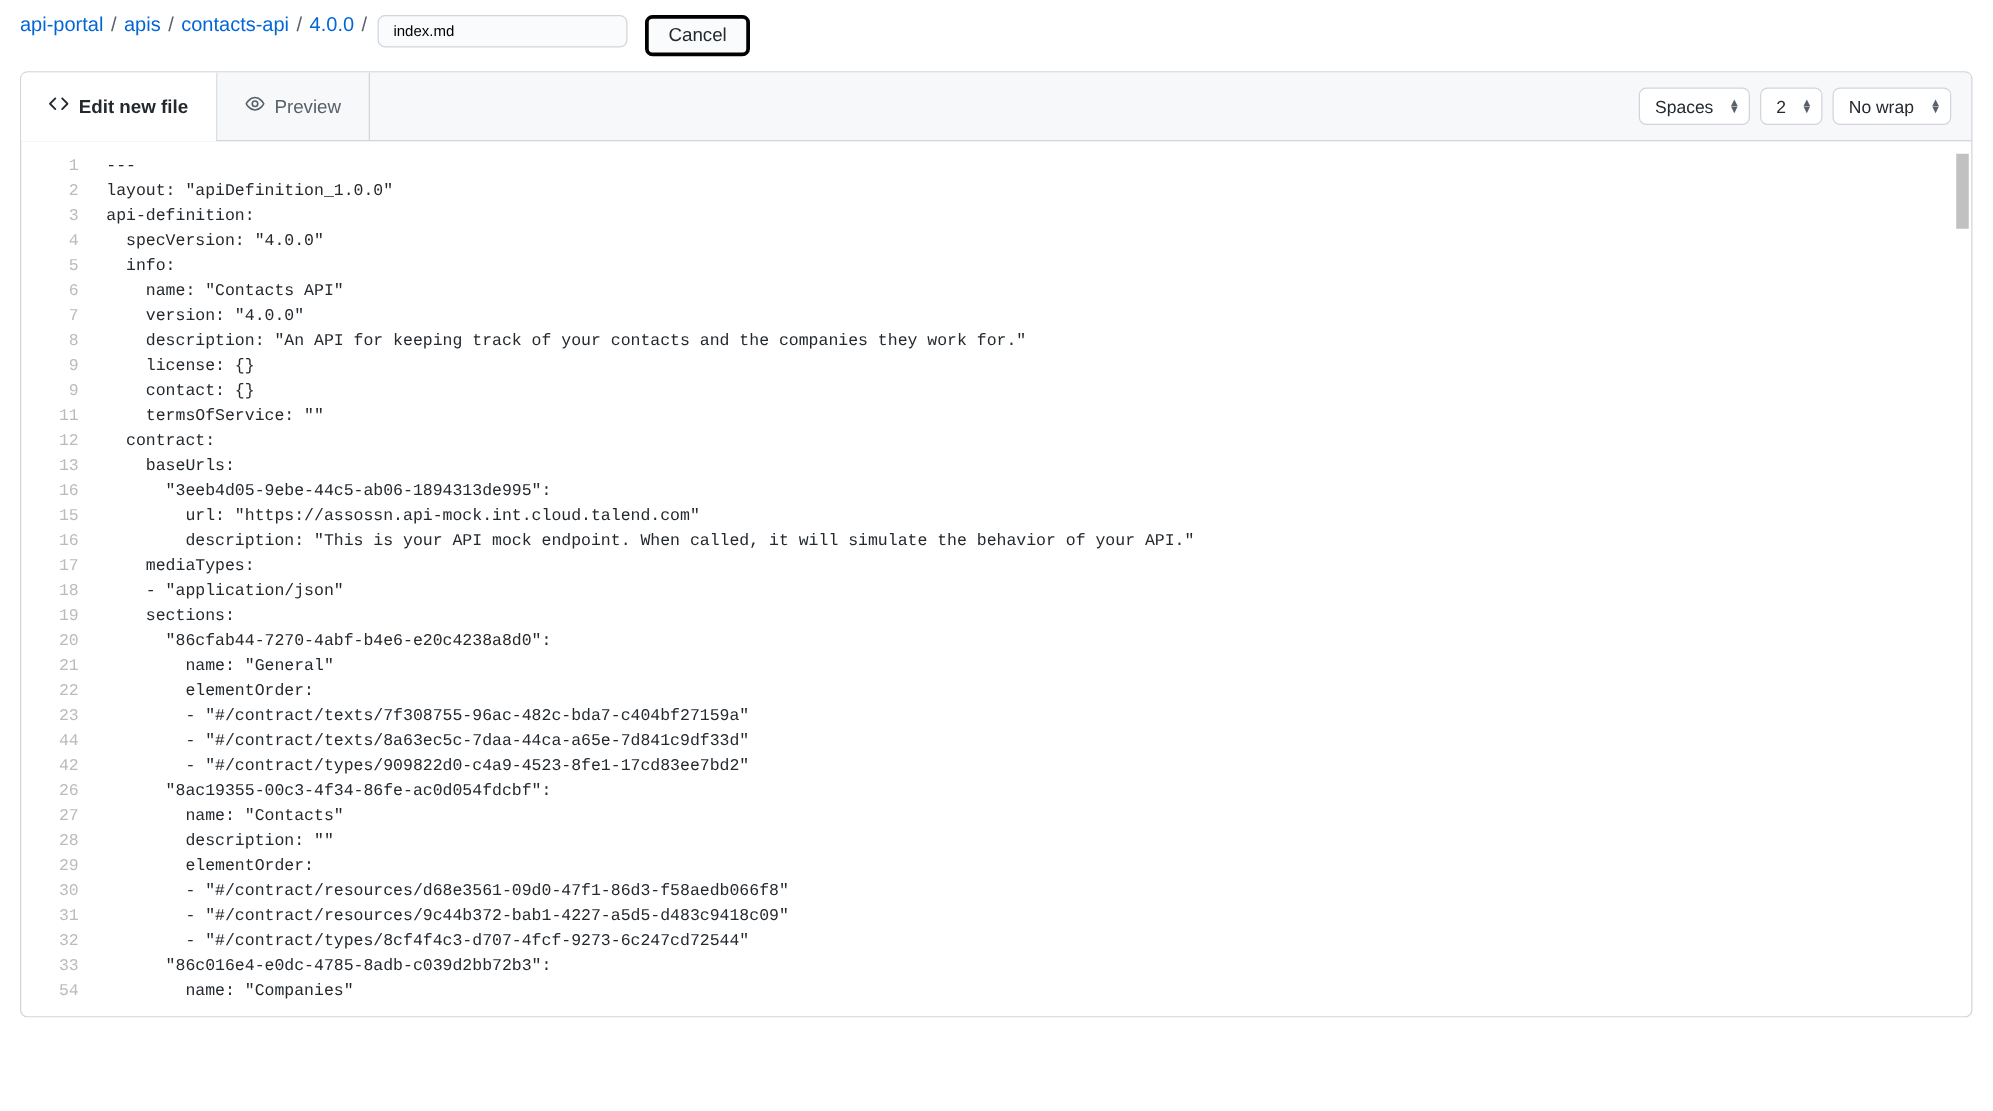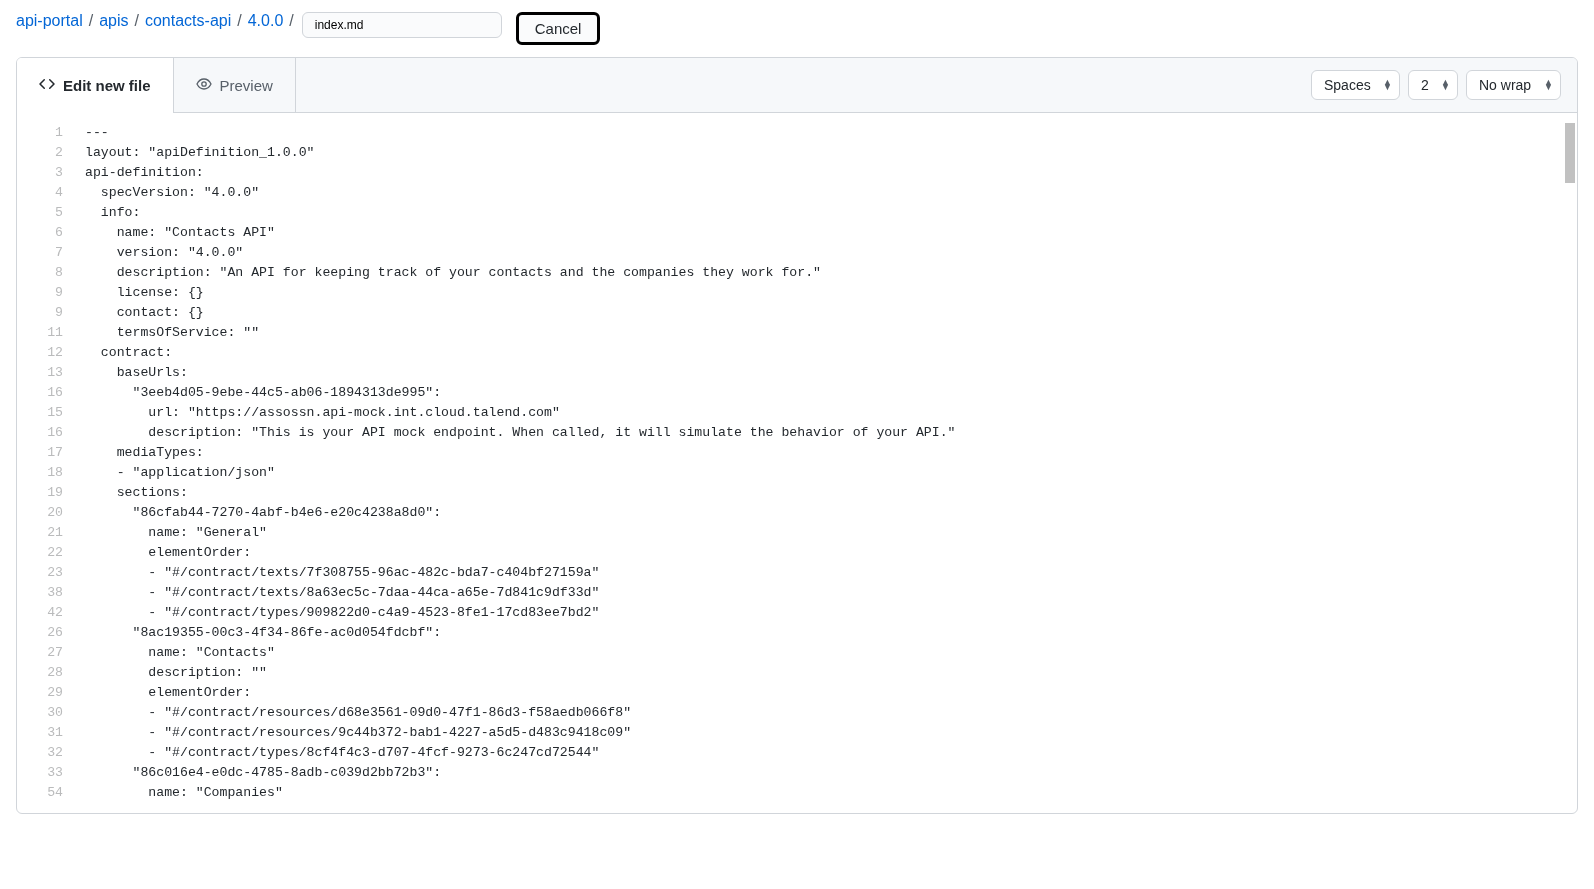--- a/index.html
+++ b/index.html
@@ -117,21 +117,21 @@
         <div>16</div>
         <div>15</div>
         <div>16</div>
         <div>17</div>
         <div>18</div>
         <div>19</div>
         <div>20</div>
         <div>21</div>
         <div>22</div>
         <div>23</div>
-        <div>38</div>
+        <div>44</div>
         <div>42</div>
         <div>26</div>
         <div>27</div>
         <div>28</div>
         <div>29</div>
         <div>30</div>
         <div>31</div>
         <div>32</div>
         <div>33</div>
         <div>54</div>

